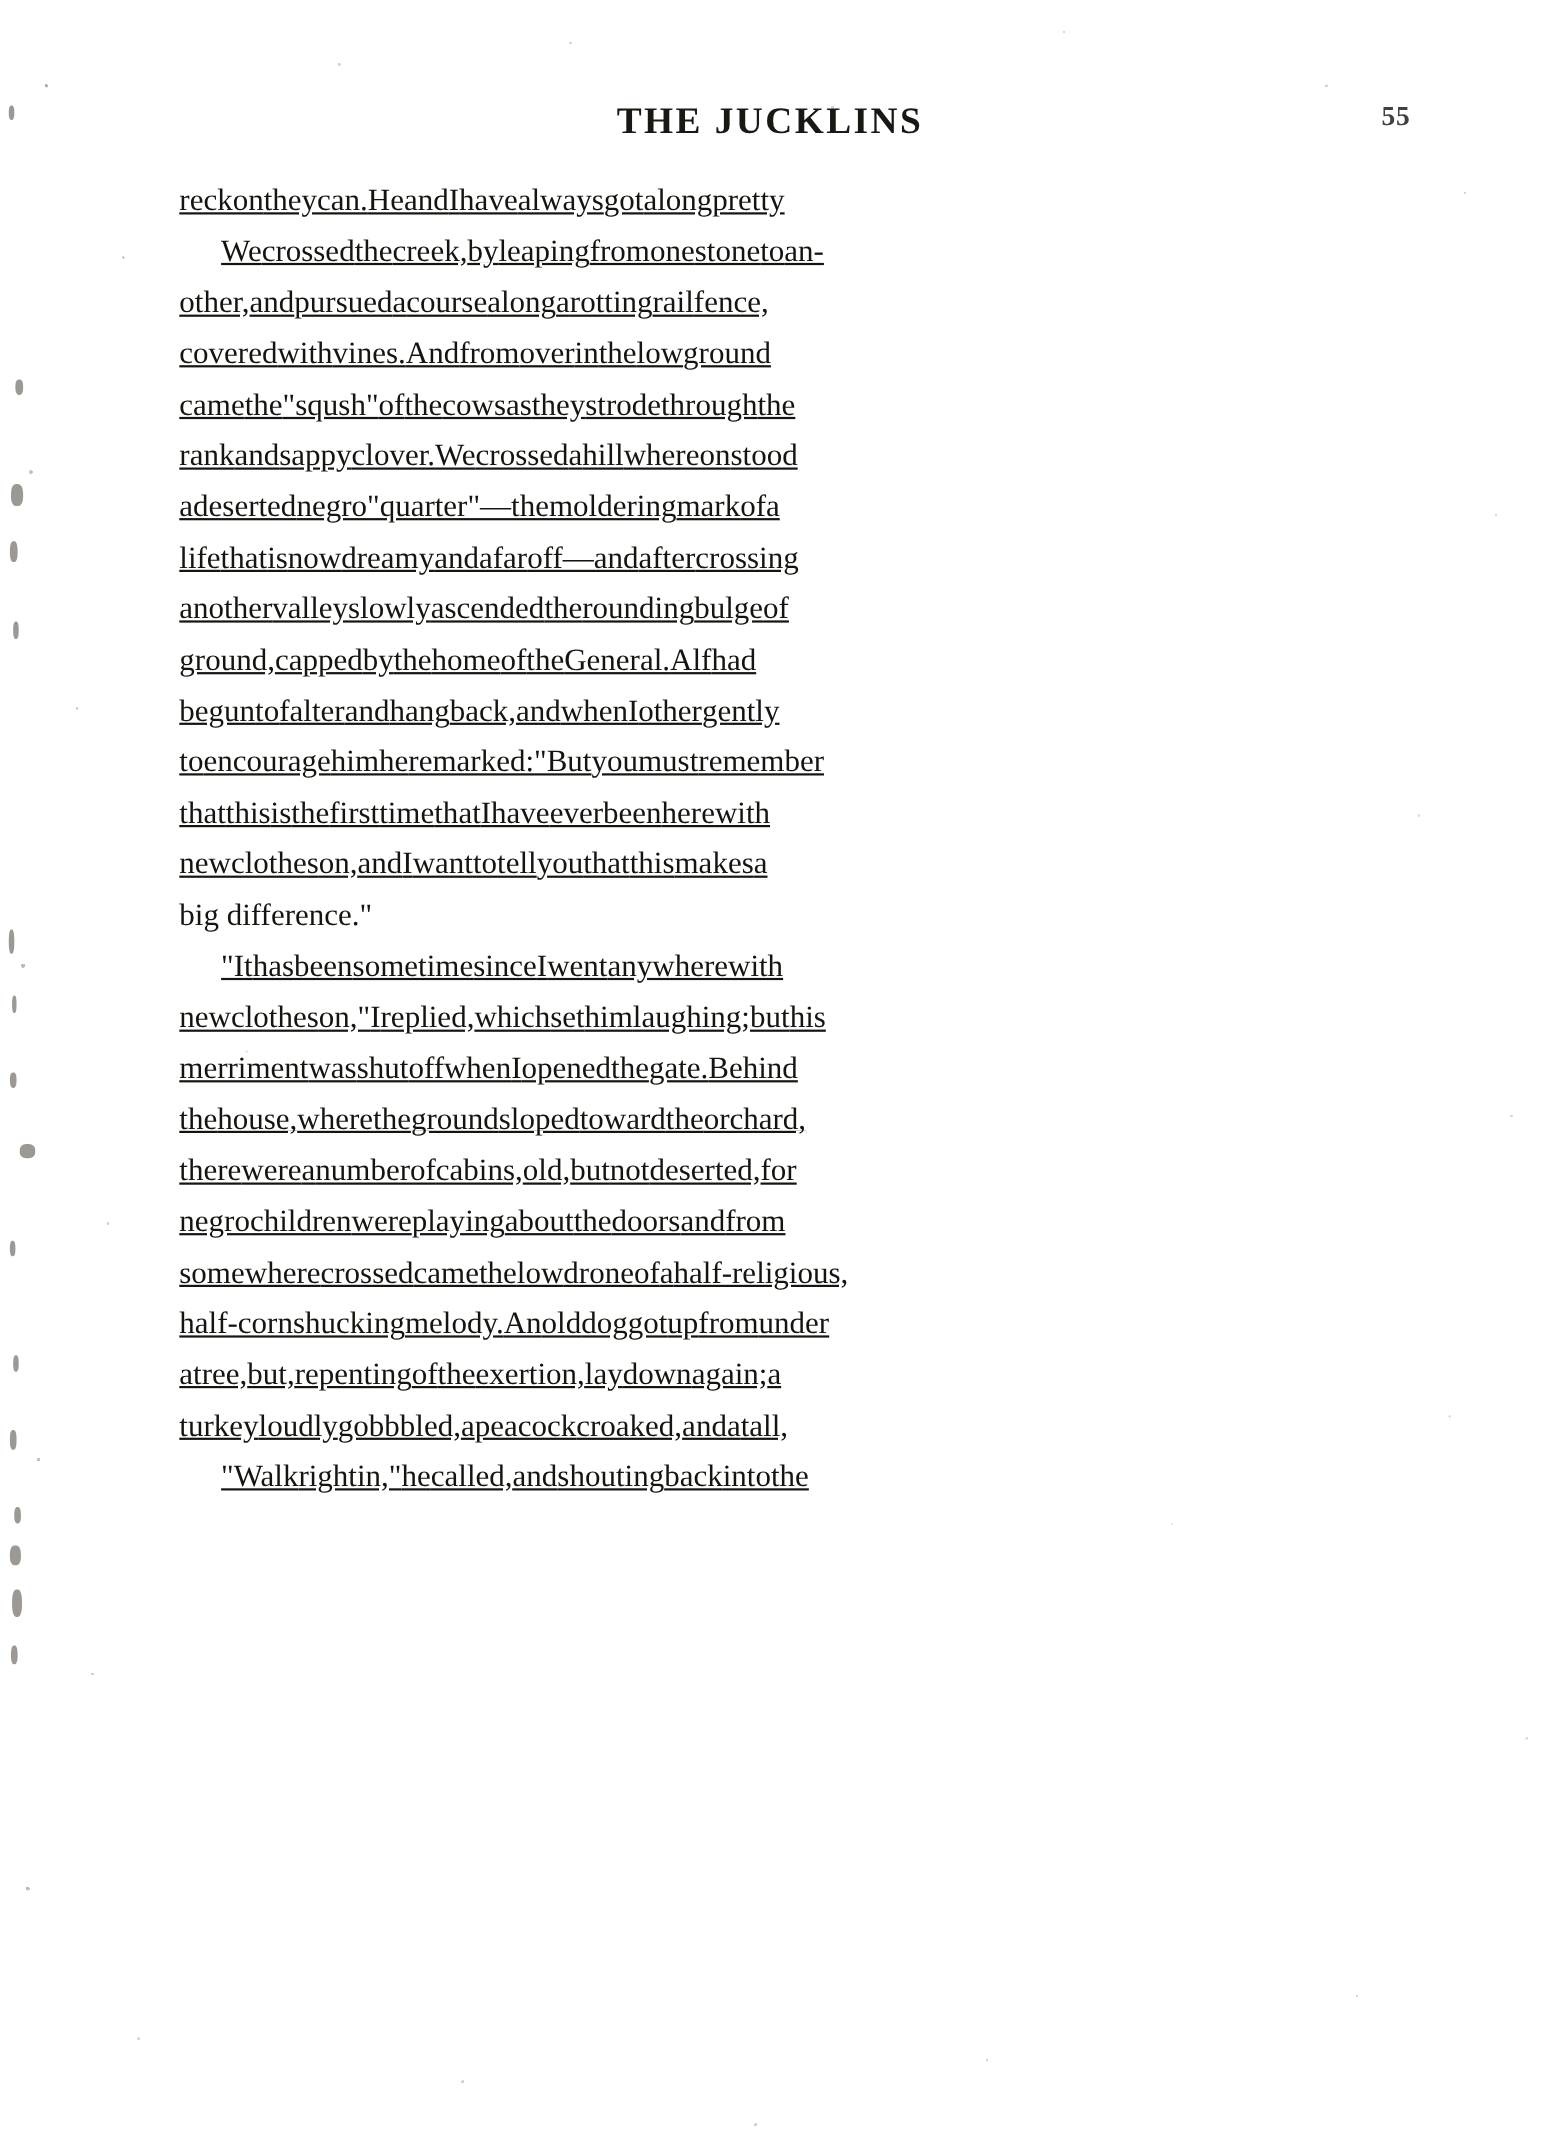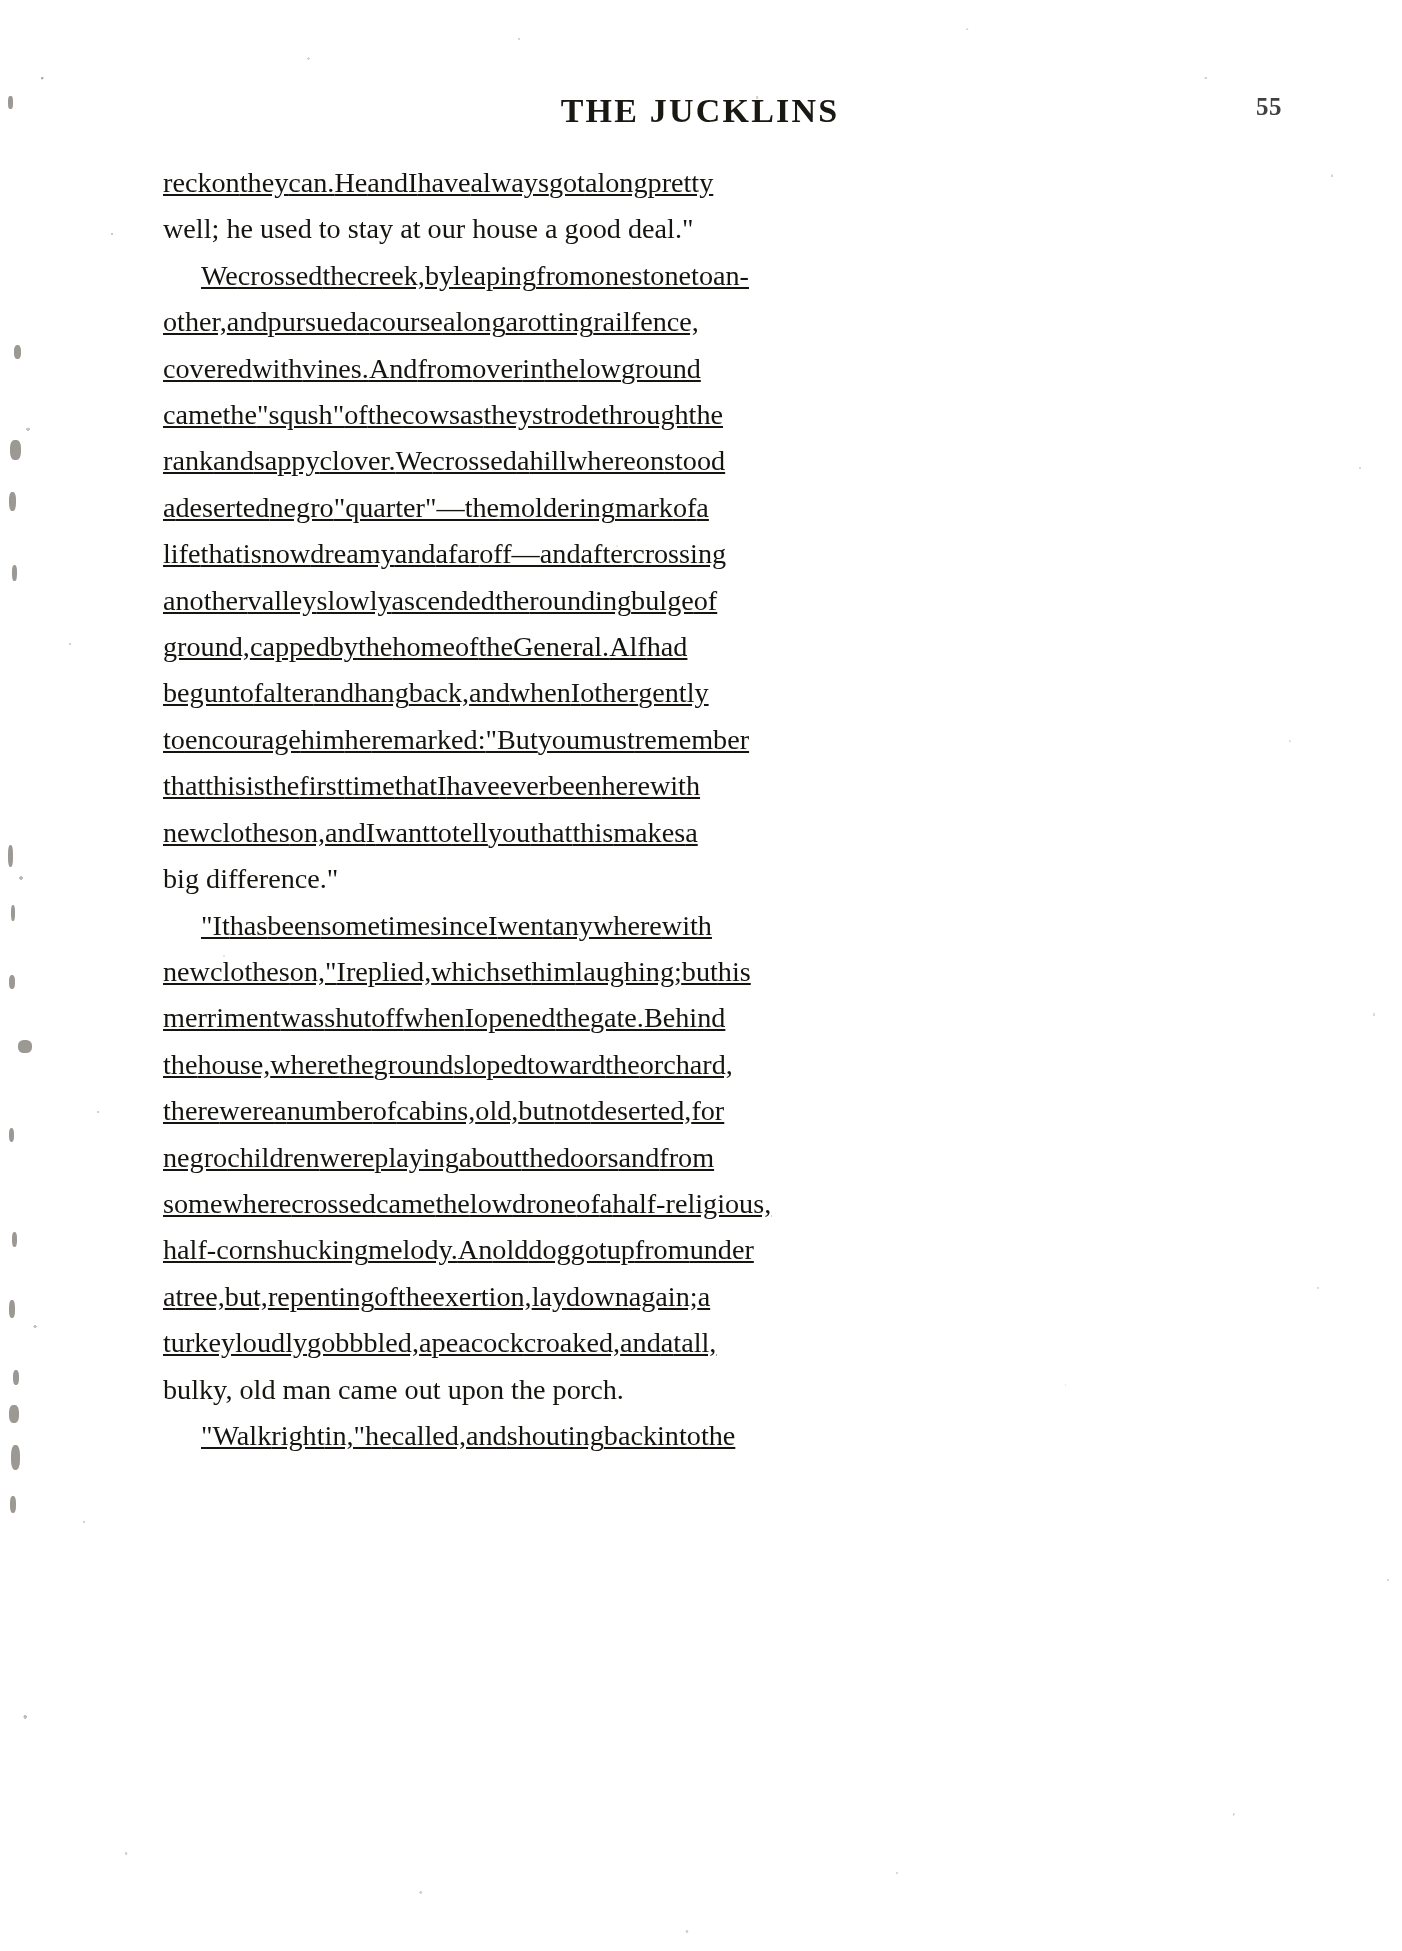--- a/index.html
+++ b/index.html
@@ -163,21 +163,20 @@
         <span>can.</span>
         <span>He</span>
         <span>and</span>
         <span>I</span>
         <span>have</span>
         <span>always</span>
         <span>got</span>
         <span>along</span>
         <span>pretty</span>
       </div>
-      <div class="line">well; he used to stay at our house a good deal."</div>
       <div class="line indent justified">
         <span>We</span>
         <span>crossed</span>
         <span>the</span>
         <span>creek,</span>
         <span>by</span>
         <span>leaping</span>
         <span>from</span>
         <span>one</span>
         <span>stone</span>
@@ -443,21 +442,20 @@
         <span>turkey</span>
         <span>loudly</span>
         <span>gobbbled,</span>
         <span>a</span>
         <span>peacock</span>
         <span>croaked,</span>
         <span>and</span>
         <span>a</span>
         <span>tall,</span>
       </div>
-      <div class="line">bulky, old man came out upon the porch.</div>
       <div class="line indent justified">
         <span>"Walk</span>
         <span>right</span>
         <span>in,"</span>
         <span>he</span>
         <span>called,</span>
         <span>and</span>
         <span>shouting</span>
         <span>back</span>
         <span>into</span>

